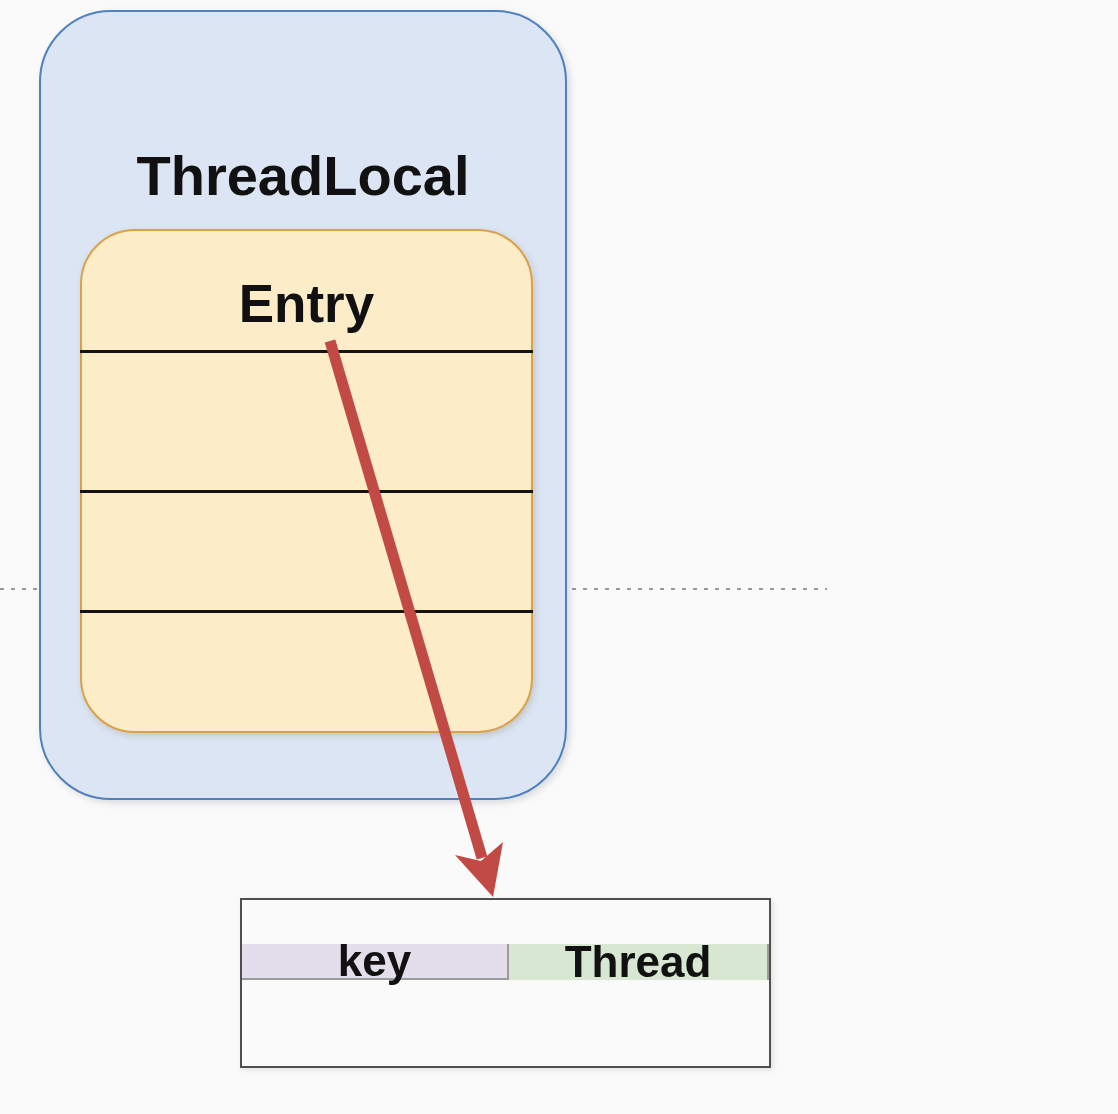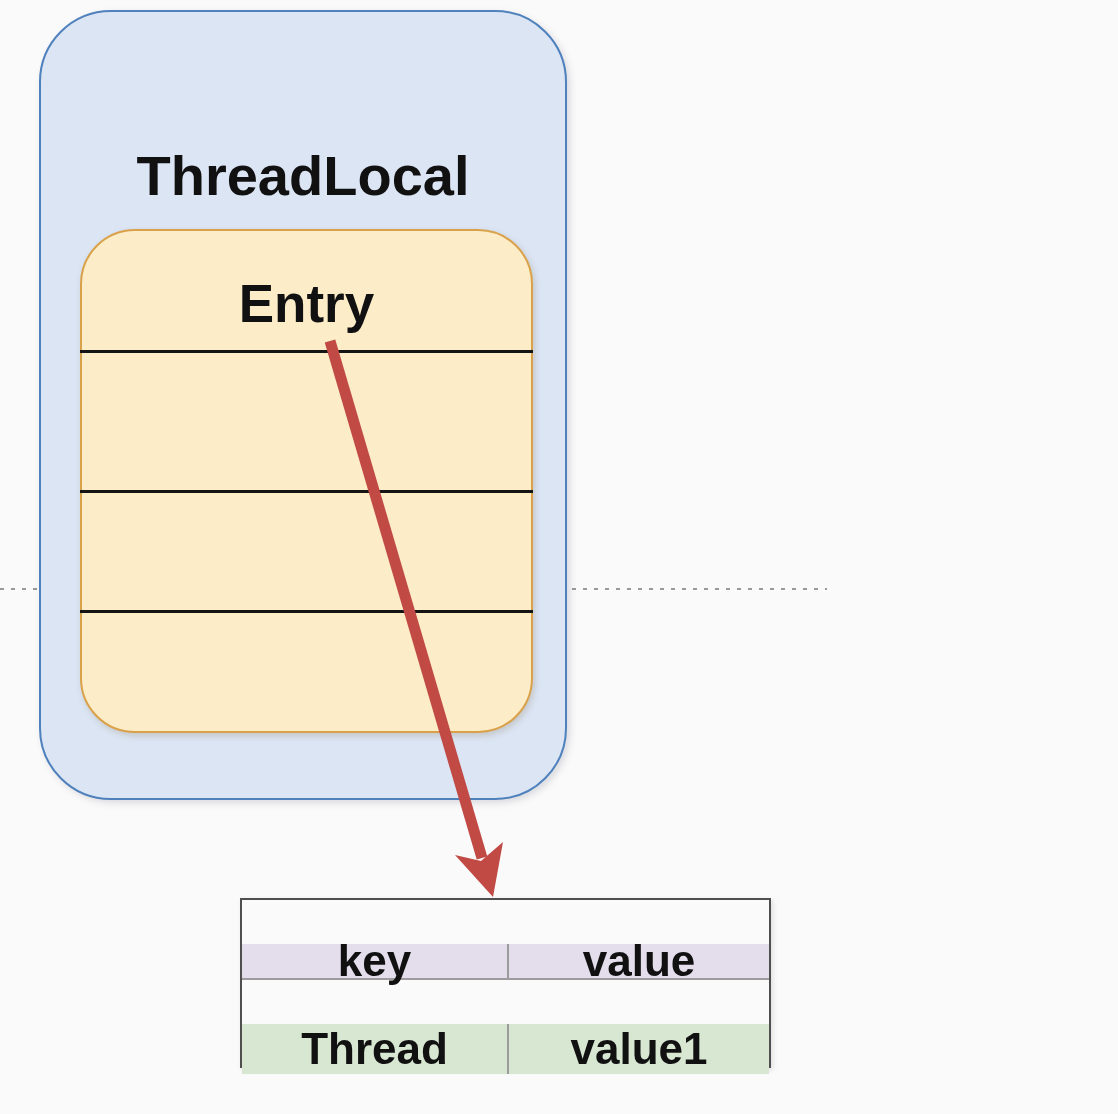--- a/index.html
+++ b/index.html
@@ -130,23 +130,21 @@
     <div class="entry-box">
       <div class="entry-title">Entry</div>
       <div class="entry-hline l1"></div>
       <div class="entry-hline l2"></div>
       <div class="entry-hline l3"></div>
     </div>
   </div>
 
   <div class="kv-table">
     <div class="kv-cell hdr c1">key</div>
-    <div class="kv-cell hdr">value</div>
     <div class="kv-cell body c1">Thread</div>
-    <div class="kv-cell body">value1</div>
   </div>
 
   <svg class="layer arrow" viewBox="0 0 1118 1114" aria-hidden="true">
     <line x1="330" y1="341" x2="482" y2="858" style="stroke: var(--arrow-color, #c14a45); stroke-width: 11;"></line>
     <polygon points="493,897 455,855 481,861 503,842" style="fill: var(--arrow-color, #c14a45);"></polygon>
   </svg>
 
 </div>
 
 </body></html>

